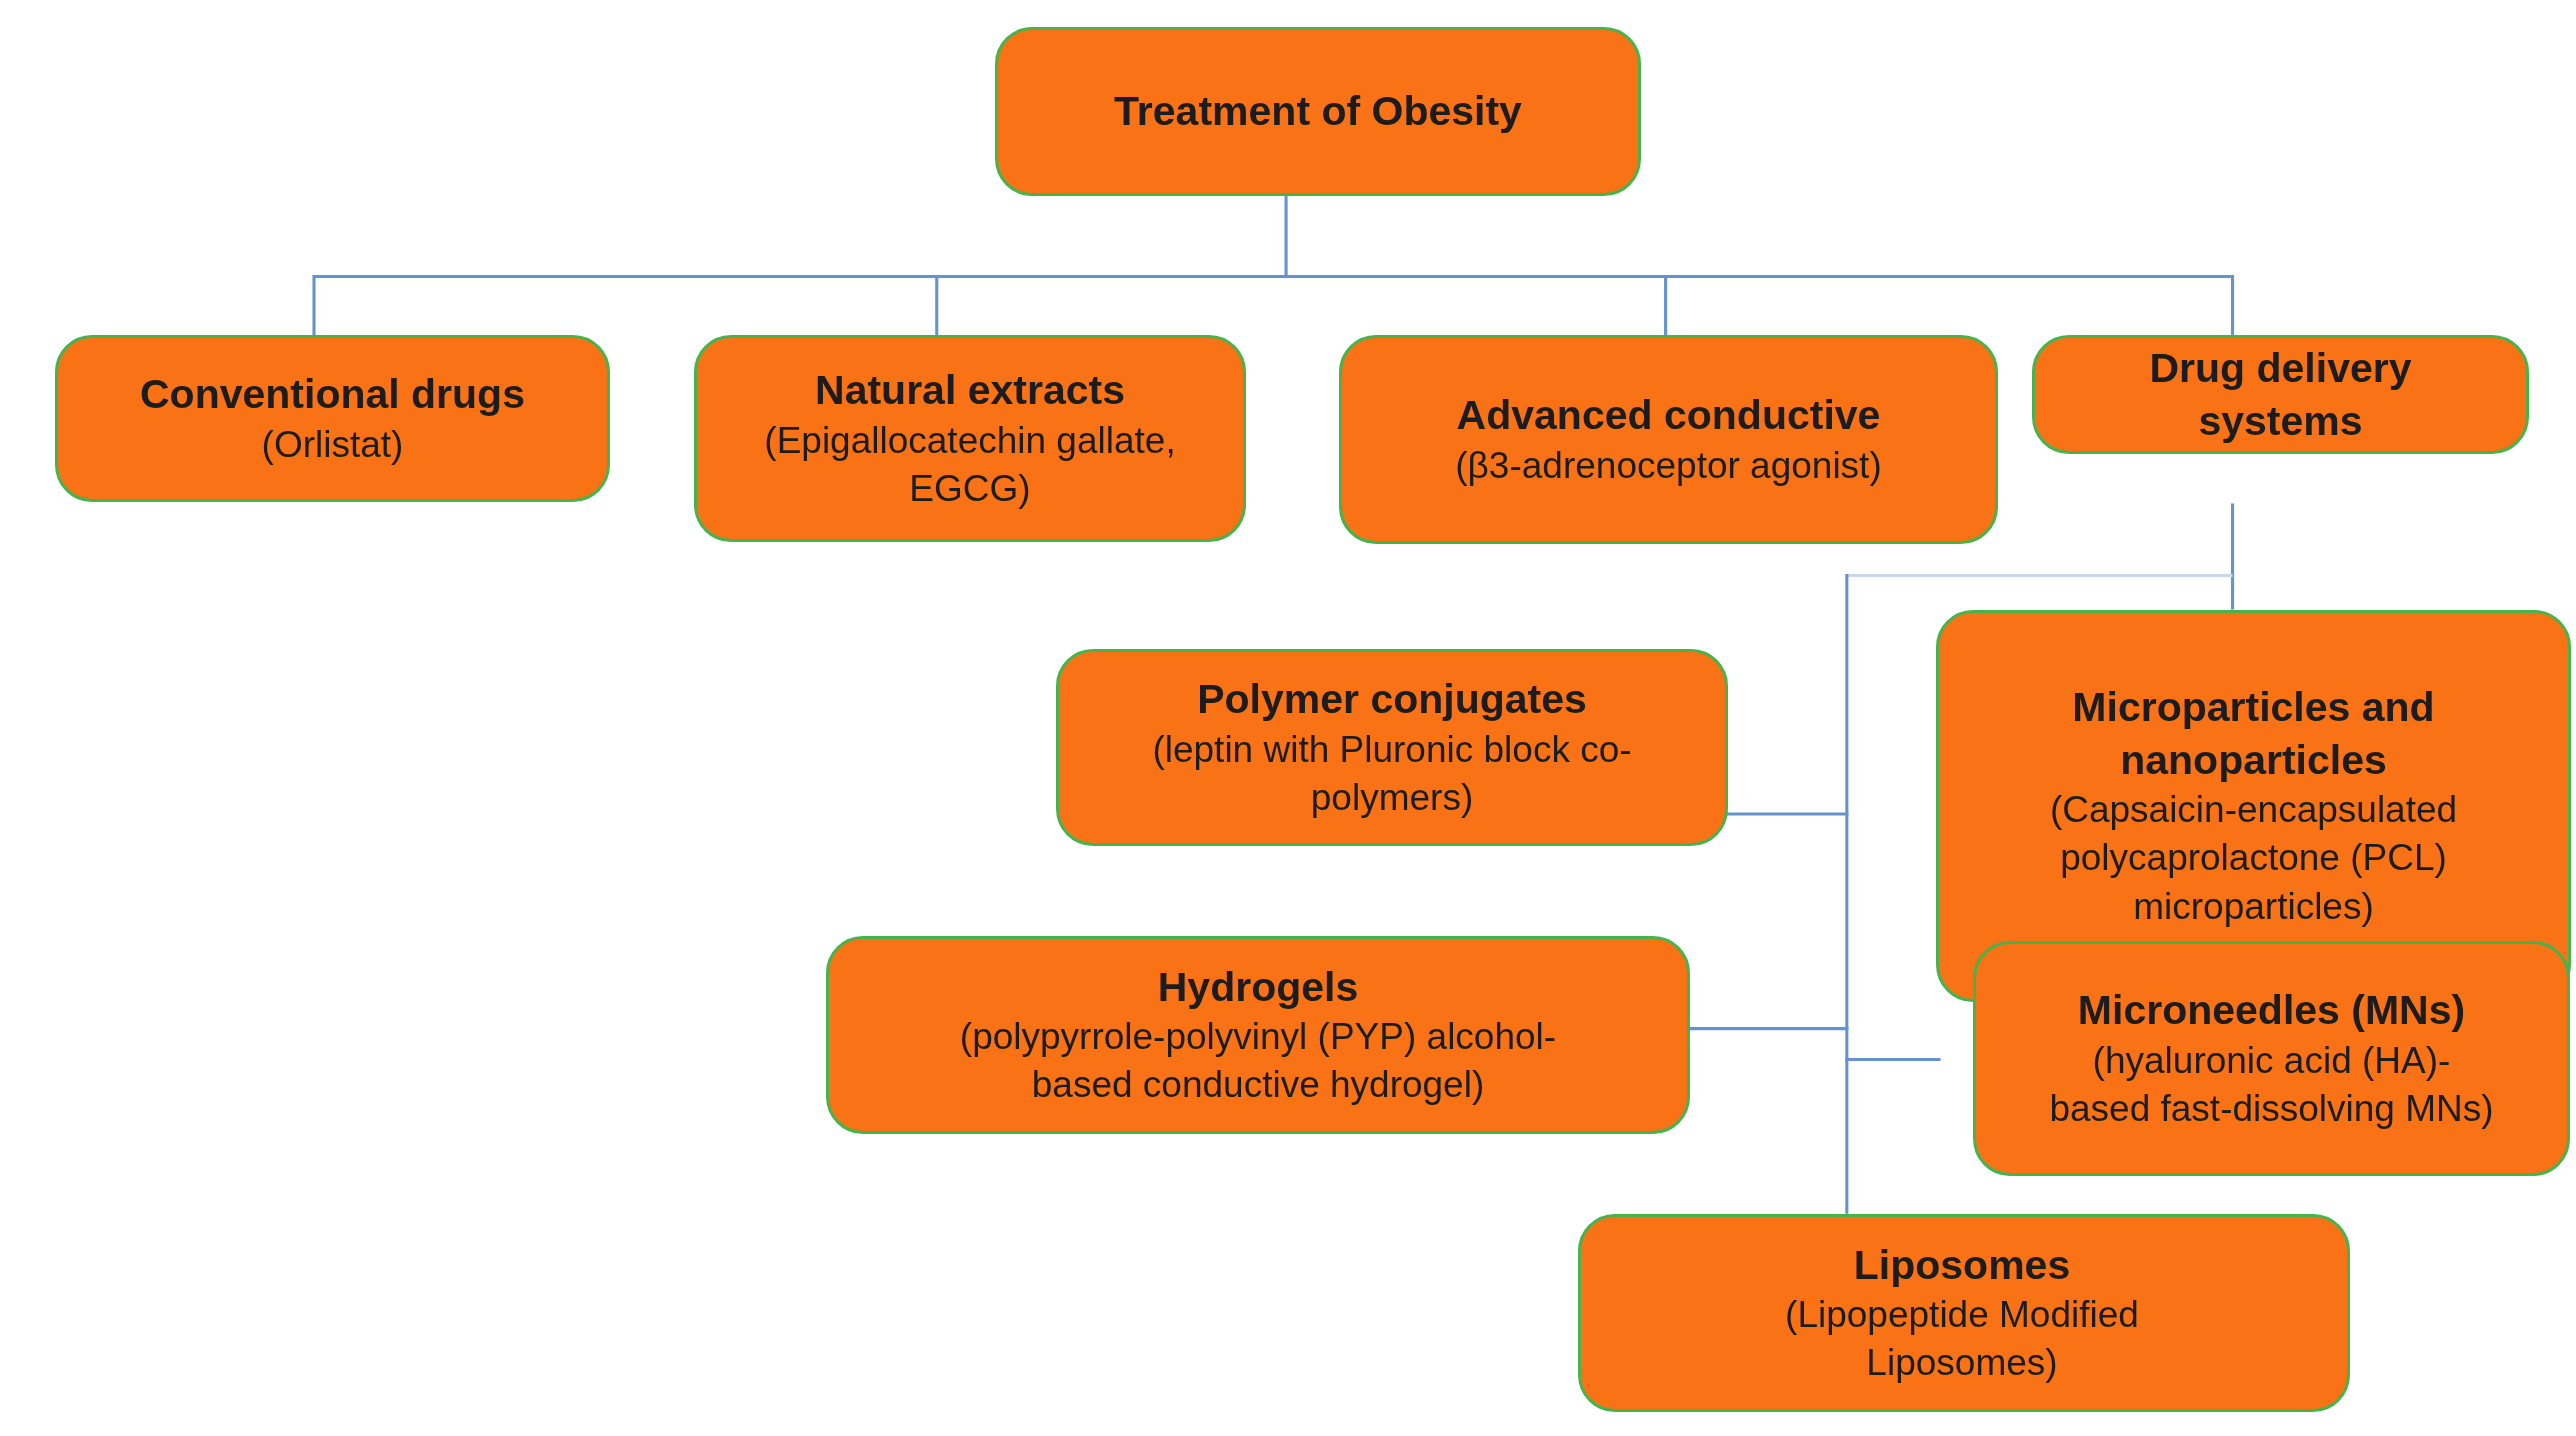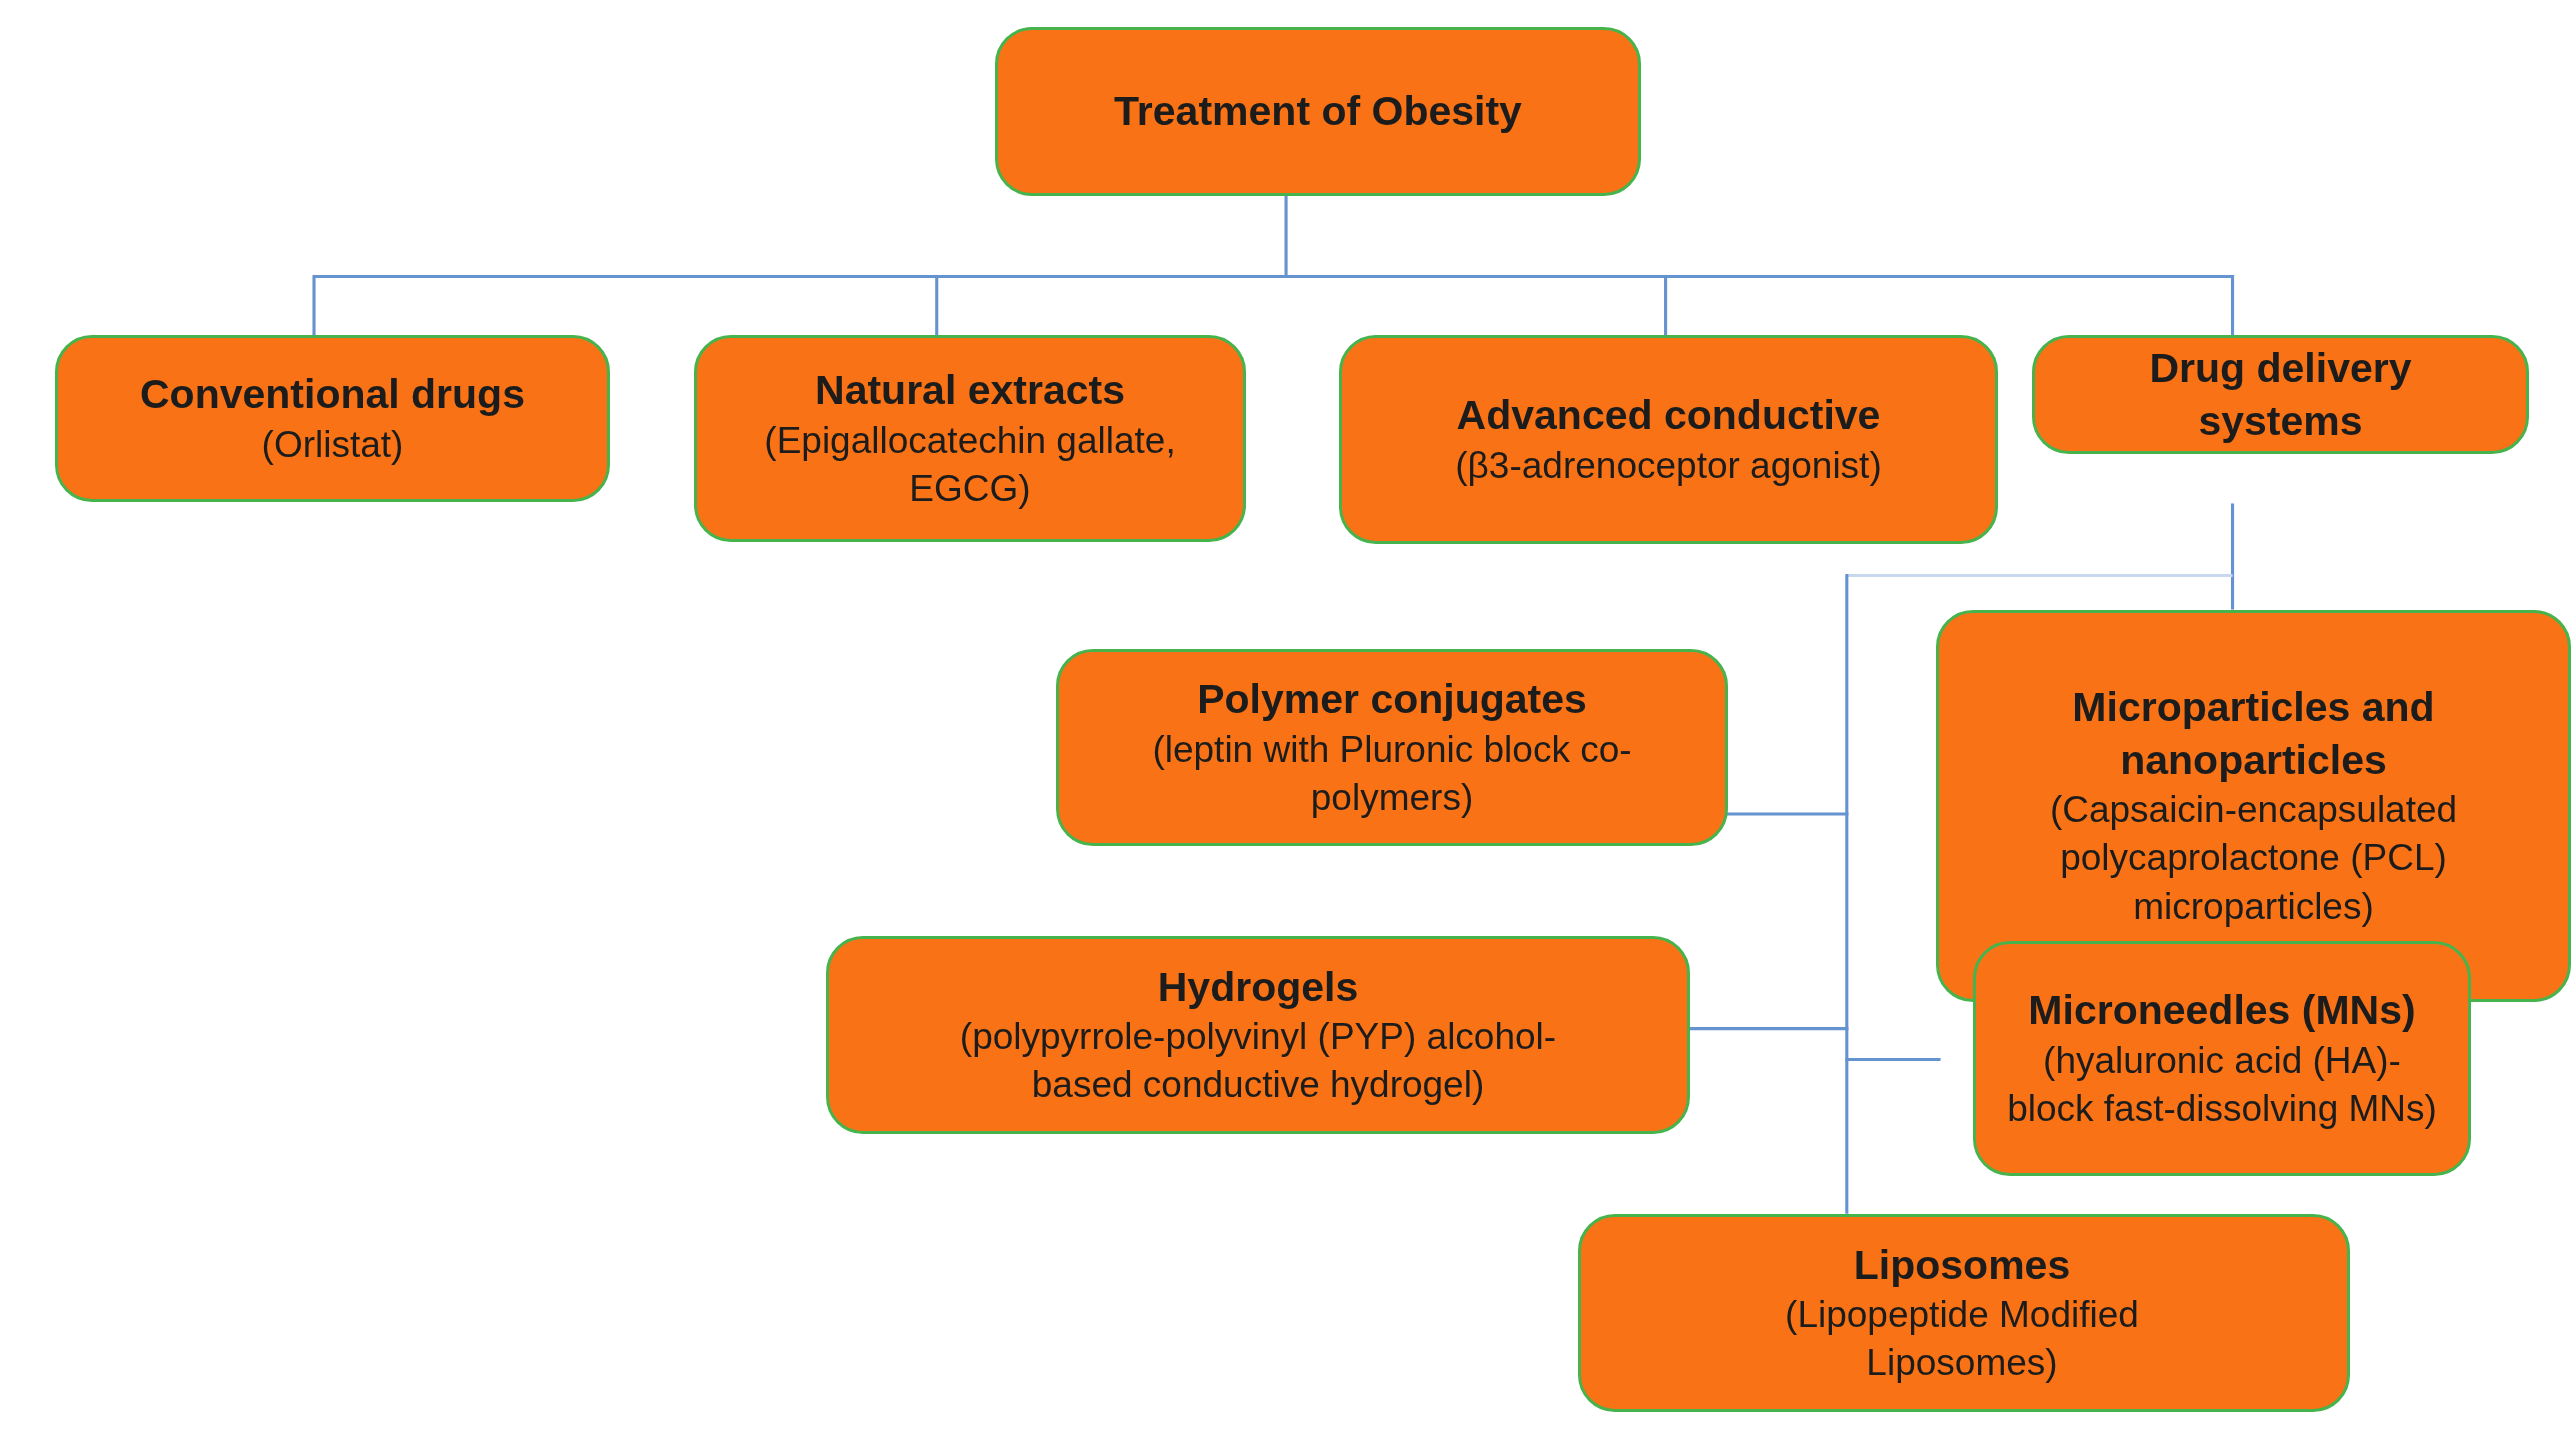--- a/index.html
+++ b/index.html
@@ -24,21 +24,21 @@
 
   
   .n-treatment   {left:963px;top:27px;  width:646px; height:169px;}
   .n-conventional{left:23px;  top:335px; width:555px; height:167px;}
   .n-natural     {left:662px; top:335px; width:552px; height:207px;}
   .n-advanced    {left:1307px;top:335px; width:659px; height:209px;}
   .n-dds         {left:2000px;top:335px; width:497px; height:119px;}
   .n-polymer     {left:1024px;top:649px; width:672px; height:197px;}
   .n-micronano   {left:1904px;top:610px; width:635px; height:392px;}
   .n-hydrogels   {left:794px;top:936px;width:864px;height:198px;}
-  .n-microneedles{left:1941px;top:941px;width:498px; height:235px;}
+  .n-microneedles{left:1941px;top:941px;width:597px; height:235px;}
   .n-liposomes   {left:1546px;top:1214px;width:772px; height:198px;padding-left:10px;}
 </style>
 </head>
 <body style="background: rgb(255, 255, 255);">
 
 <div class="canvas">
 
   <svg class="wires" viewBox="0 0 3325 1854">
 
     <line x1="1660" y1="253" x2="1660" y2="357"></line>
@@ -97,21 +97,21 @@
 
   <div class="node n-hydrogels">
     <span class="tline">Hydrogels</span>
     <span class="sline">(polypyrrole-polyvinyl (PYP) alcohol-</span>
     <span class="sline">based conductive hydrogel)</span>
   </div>
 
   <div class="node n-microneedles">
     <span class="tline">Microneedles (MNs)</span>
     <span class="sline">(hyaluronic acid (HA)-</span>
-    <span class="sline">block fast-dissolving MNs)</span>
+    <span class="sline">based fast-dissolving MNs)</span>
   </div>
 
   <div class="node n-liposomes">
     <span class="tline">Liposomes</span>
     <span class="sline">(Lipopeptide Modified</span>
     <span class="sline">Liposomes)</span>
   </div>
 
 </div>
 

